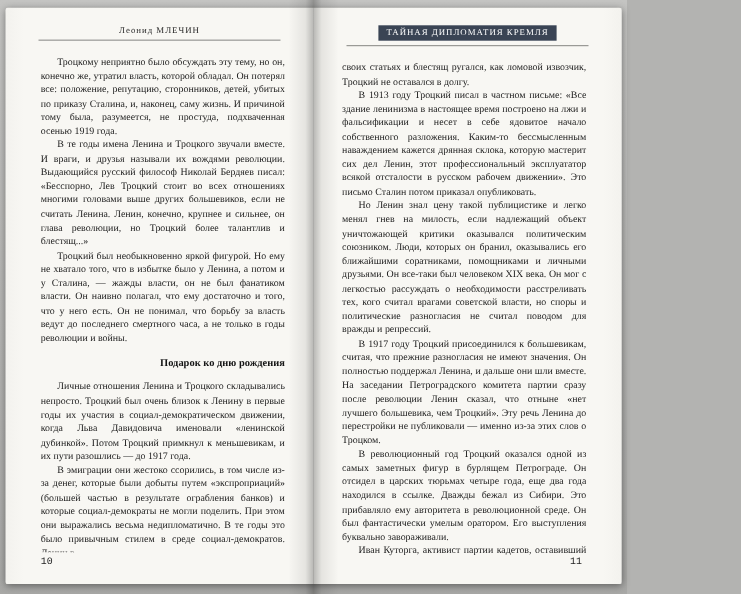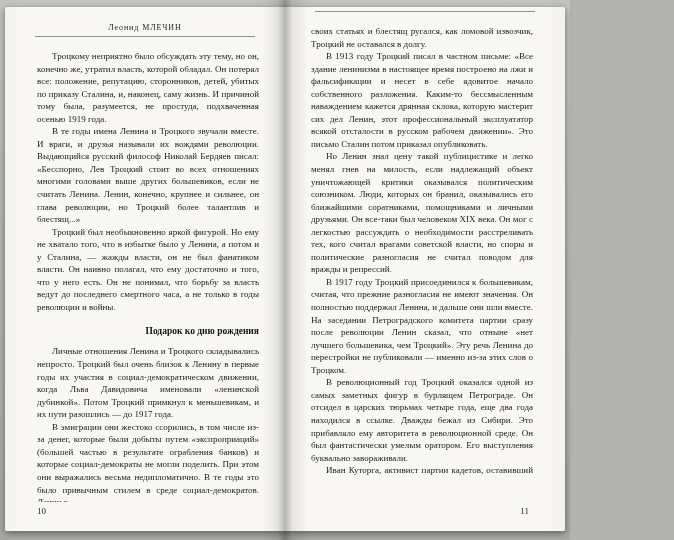--- a/index.html
+++ b/index.html
@@ -76,20 +76,21 @@
     text-align: right;
     font-size: 9.5px;
     font-weight: bold;
     color: #141414;
   }
   .page-number {
     position: absolute;
     bottom: 15px;
     font-size: 9px;
     color: #232323;
+    font-family: Liberation Mono, monospace;
   }
   .page-left  .page-number { left: 32px; }
   .page-right .page-number { right: 36px; }
 </style>
 </head>
 <body>
 
 <div class="spread">
   <div class="pages">
 
@@ -103,20 +104,23 @@
           <p class="para">В те годы имена Ленина и Троцкого звучали вместе. И враги, и друзья называли их вождями революции. Выдающийся русский философ Николай Бердяев писал: «Бесспорно, Лев Троцкий стоит во всех отношениях многими головами выше других большевиков, если не считать Ленина. Ленин, конечно, крупнее и сильнее, он глава революции, но Троцкий более талантлив и блестящ...»</p>
           <p class="para">Троцкий был необыкновенно яркой фигурой. Но ему не хватало того, что в избытке было у Ленина, а потом и у Сталина, — жажды власти, он не был фанатиком власти. Он наивно полагал, что ему достаточно и того, что у него есть. Он не понимал, что борьбу за власть ведут до последнего смертного часа, а не только в годы революции и войны.</p>
           <div class="section-heading">Подарок ко дню рождения</div>
           <p class="para">Личные отношения Ленина и Троцкого складывались непросто. Троцкий был очень близок к Ленину в первые годы их участия в социал-демократическом движении, когда Льва Давидовича именовали «ленинской дубинкой». Потом Троцкий примкнул к меньшевикам, и их пути разошлись — до 1917 года.</p>
           <p class="para">В эмиграции они жестоко ссорились, в том числе из-за денег, которые были добыты путем «экспроприаций» (большей частью в результате ограбления банков) и которые социал-демократы не могли поделить. При этом они выражались весьма недипломатично. В те годы это было привычным стилем в среде социал-демократов. Ленин в</p>
         </div>
       <div class="page-number">10</div>
     </div>
 
     <div class="page page-right">
+      <div class="running-head">
+        <span class="head-highlight" style="background: rgb(58, 68, 84);">ТАЙНАЯ ДИПЛОМАТИЯ КРЕМЛЯ</span>
+      </div>
       <div class="head-rule"></div>
       <div class="page-text">
           <p class="para noindent">своих статьях и блестящ ругался, как ломовой извозчик, Троцкий не оставался в долгу.</p>
           <p class="para">В 1913 году Троцкий писал в частном письме: «Все здание ленинизма в настоящее время построено на лжи и фальсификации и несет в себе ядовитое начало собственного разложения. Каким-то бессмысленным наваждением кажется дрянная склока, которую мастерит сих дел Ленин, этот профессиональный эксплуататор всякой отсталости в русском рабочем движении». Это письмо Сталин потом приказал опубликовать.</p>
           <p class="para">Но Ленин знал цену такой публицистике и легко менял гнев на милость, если надлежащий объект уничтожающей критики оказывался политическим союзником. Люди, которых он бранил, оказывались его ближайшими соратниками, помощниками и личными друзьями. Он все-таки был человеком XIX века. Он мог с легкостью рассуждать о необходимости расстреливать тех, кого считал врагами советской власти, но споры и политические разногласия не считал поводом для вражды и репрессий.</p>
           <p class="para">В 1917 году Троцкий присоединился к большевикам, считая, что прежние разногласия не имеют значения. Он полностью поддержал Ленина, и дальше они шли вместе. На заседании Петроградского комитета партии сразу после революции Ленин сказал, что отныне «нет лучшего большевика, чем Троцкий». Эту речь Ленина до перестройки не публиковали — именно из-за этих слов о Троцком.</p>
           <p class="para">В революционный год Троцкий оказался одной из самых заметных фигур в бурлящем Петрограде. Он отсидел в царских тюрьмах четыре года, еще два года находился в ссылке. Дважды бежал из Сибири. Это прибавляло ему авторитета в революционной среде. Он был фантастически умелым оратором. Его выступления буквально завораживали.</p>
           <p class="para">Иван Куторга, активист партии кадетов, оставивший воспоминания об ораторах 1911 года, так писал о Троцком:</p>
         </div>
       <div class="page-number">11</div>

